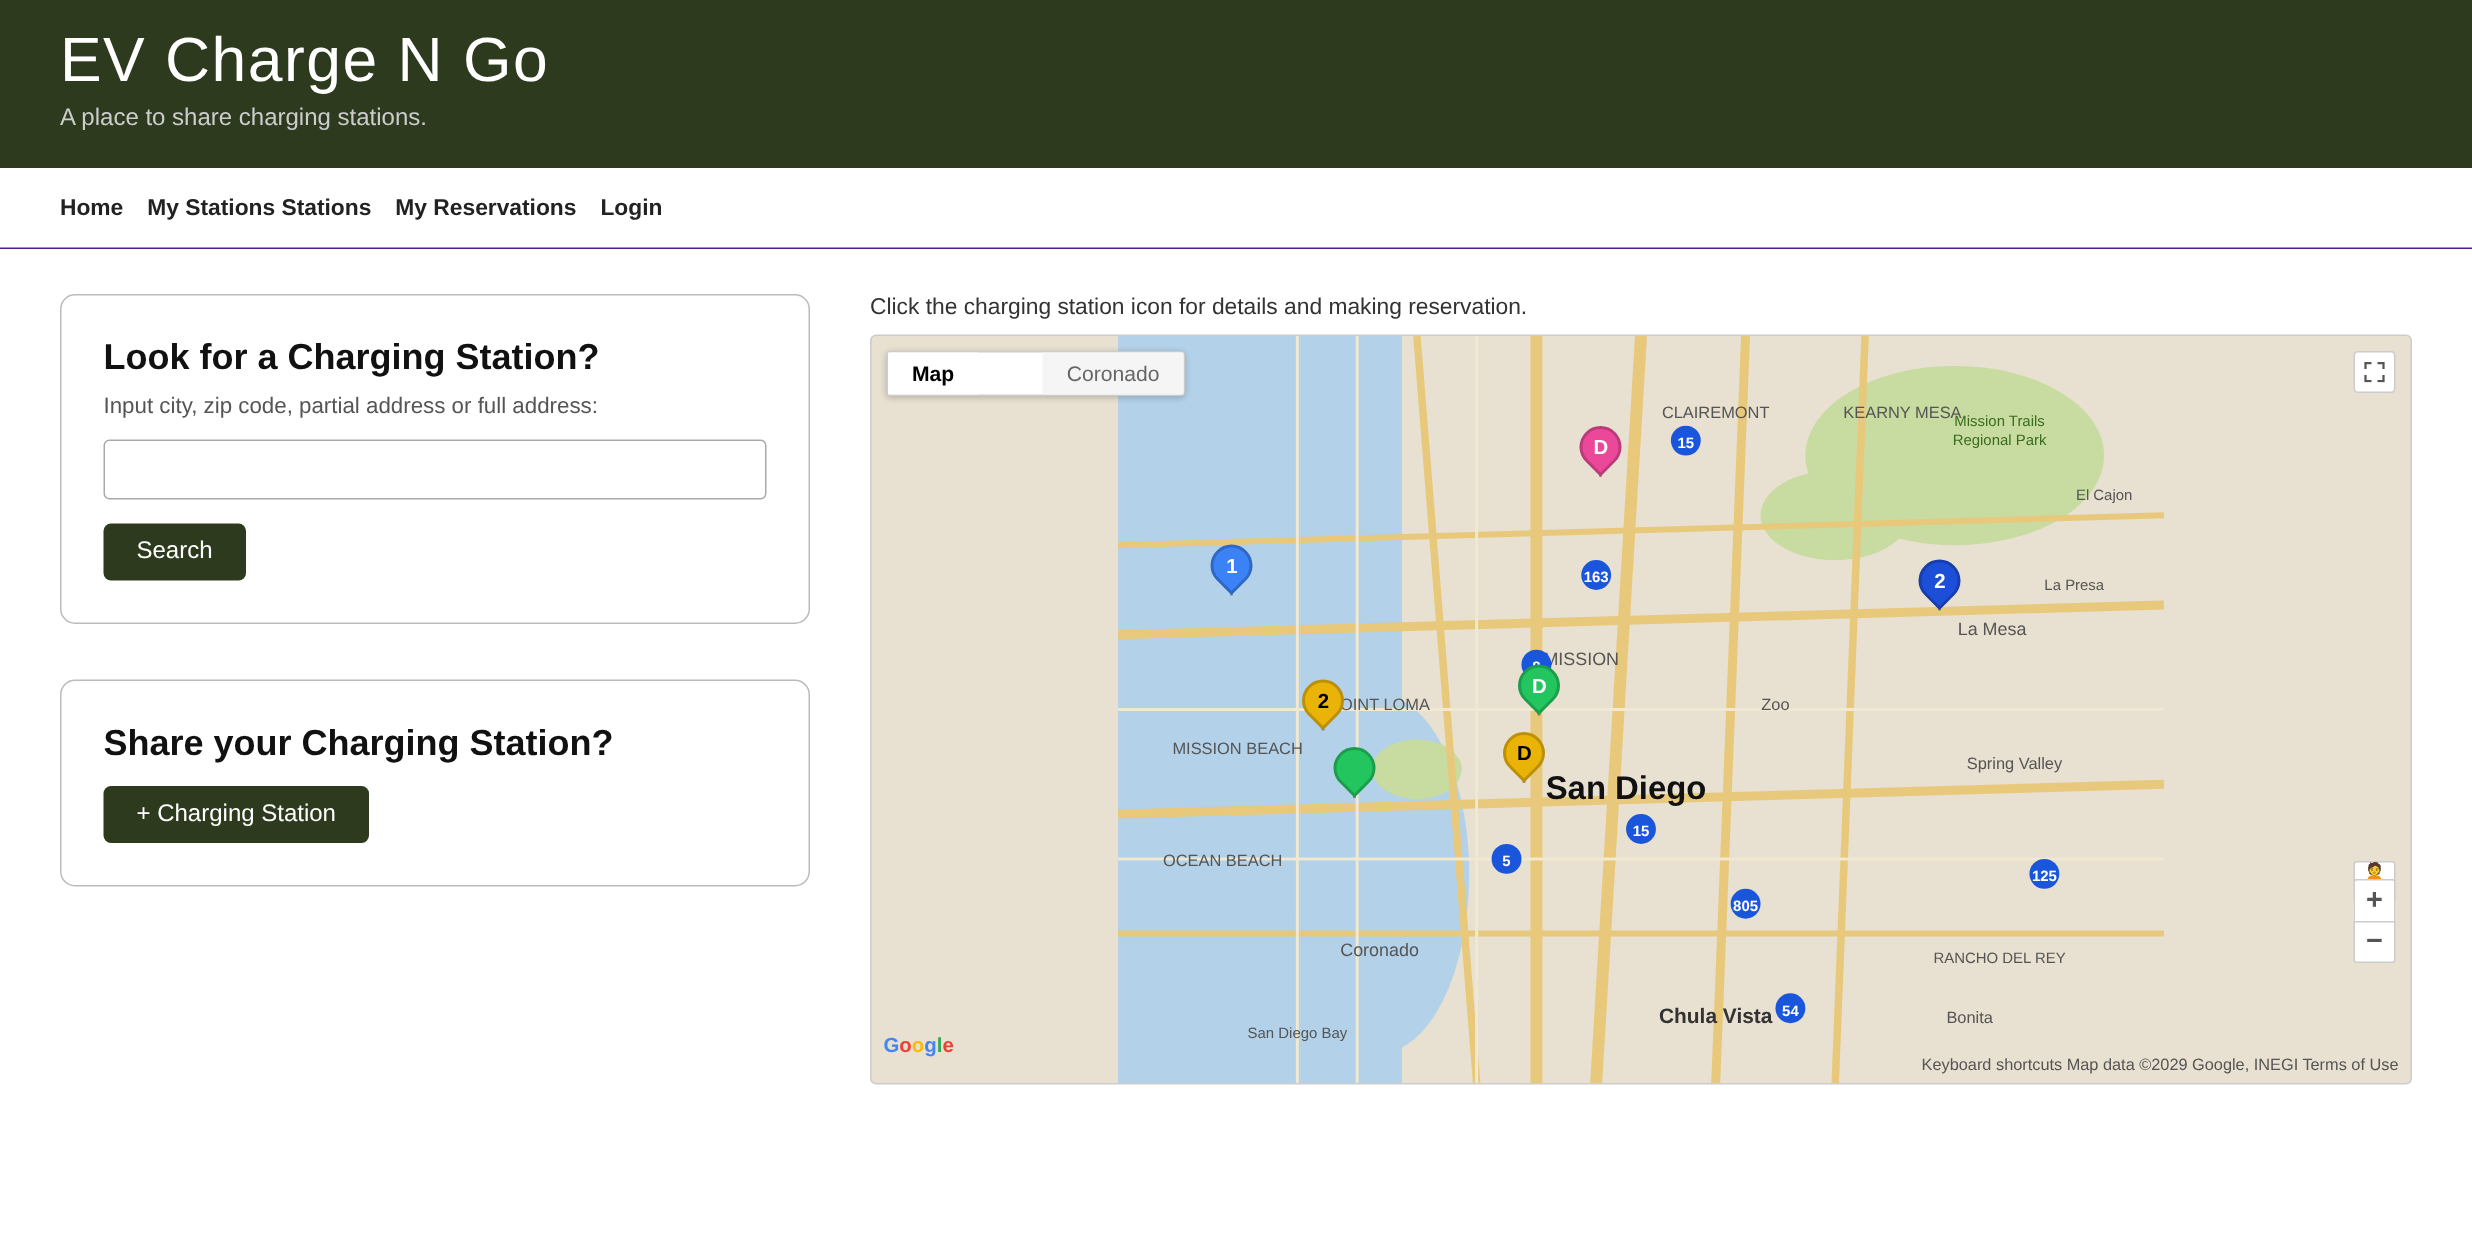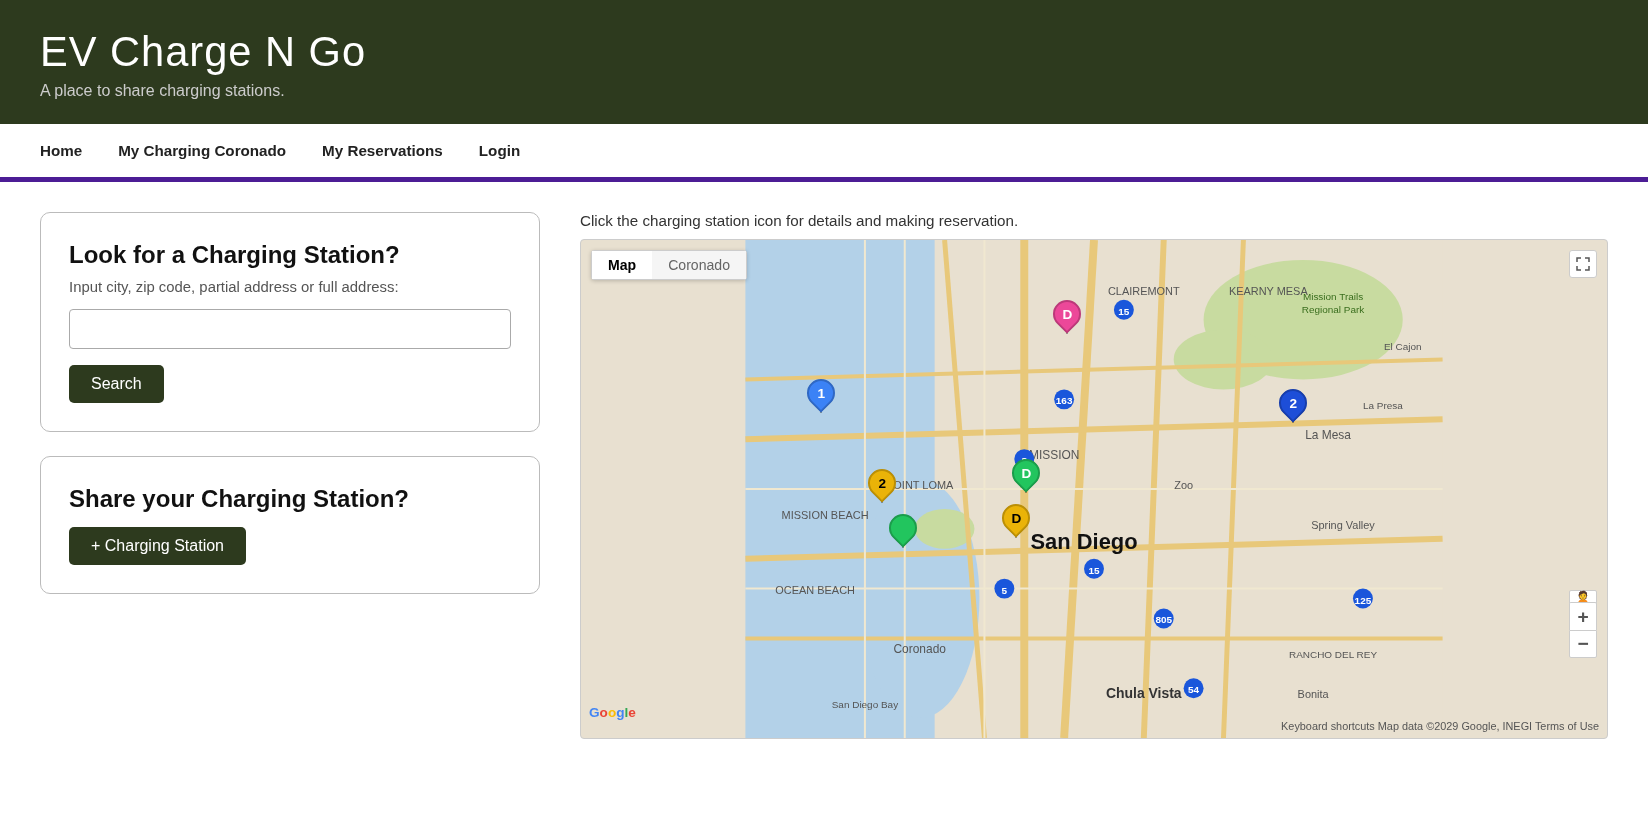--- a/index.html
+++ b/index.html
@@ -1,40 +1,40 @@
 <!DOCTYPE html>
 <html><head>
   <meta charset="utf-8">
   <style>
     * { box-sizing: border-box; margin: 0; padding: 0; }
     body { font-family: Arial, sans-serif; background: #fff; color: #222; }
 
     
     #header {
       background: #2d3a1e;
-      padding: 28px 40px 24px 40px;
+      padding: 16px 40px 24px 40px;
     }
     #header h1 {
       color: #fff;
       font-size: 2.6rem;
       font-weight: 300;
       letter-spacing: 1px;
     }
     #header p {
       color: #ccc;
       font-size: 1rem;
       margin-top: 6px;
     }
 
     
     #nav {
       padding: 18px 40px;
-      border-bottom: 5px solid #4c1d95;
-      display: flex;
-      gap: 36px;
+      border-bottom: 1px solid #4c1d95;
+      display: flex;
+      gap: 16px;
       align-items: flex-start;
       background: #fff;
     }
     .nav-item {
       font-size: 0.95rem;
       font-weight: bold;
       cursor: pointer;
       color: #222;
       text-decoration: none;
     }
@@ -46,21 +46,21 @@
       padding: 30px 40px;
       align-items: flex-start;
     }
 
     
     #left-panel {
       width: 500px;
       flex-shrink: 0;
       display: flex;
       flex-direction: column;
-      gap: 24px;
+      gap: 37px;
     }
 
     .card {
       border: 1.5px solid #bbb;
       border-radius: 10px;
       padding: 28px 28px 28px 28px;
     }
 
     .card h2 {
       font-size: 1.5rem;
@@ -123,20 +123,21 @@
     #map-tabs {
       position: absolute;
       top: 10px;
       left: 10px;
       display: flex;
       background: #fff;
       border: 1px solid #ccc;
       border-radius: 3px;
       z-index: 10;
       box-shadow: 0 1px 4px rgba(0,0,0,0.2);
+      gap: 43px;
     }
     .map-tab {
       padding: 6px 16px;
       font-size: 0.88rem;
       cursor: pointer;
       color: #333;
     }
     .map-tab.active {
       background: #fff;
       font-weight: bold;
@@ -282,21 +283,21 @@
 </head>
 <body>
 
 <div id="header">
   <h1>EV Charge N Go</h1>
   <p>A place to share charging stations.</p>
 </div>
 
 <nav id="nav">
   <a class="nav-item" href="#">Home</a>
-  <a class="nav-item" href="#">My Charging Coronado</a>
+  <a class="nav-item" href="#">My Stations Stations</a>
   <a class="nav-item" href="#">My Reservations</a>
   <a class="nav-item" href="#">Login</a>
 </nav>
 
 <div id="main">
 
   <div id="left-panel">
 
     <div class="card">
       <h2>Look for a Charging Station?</h2>

